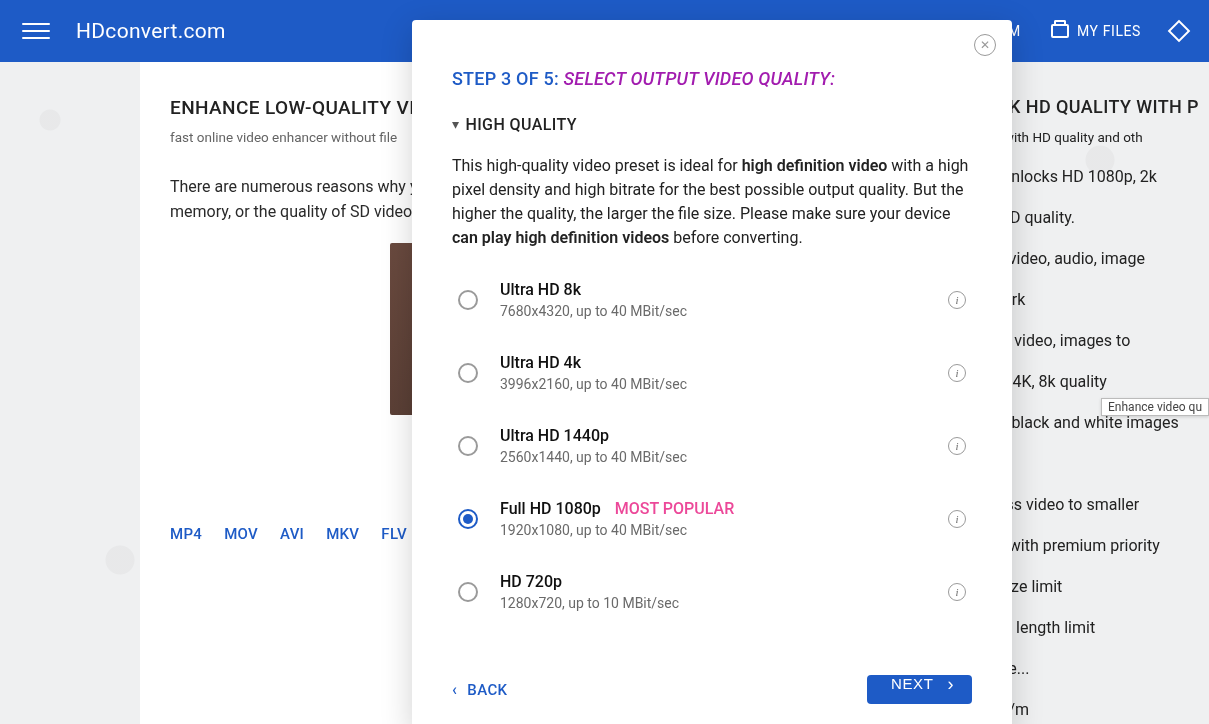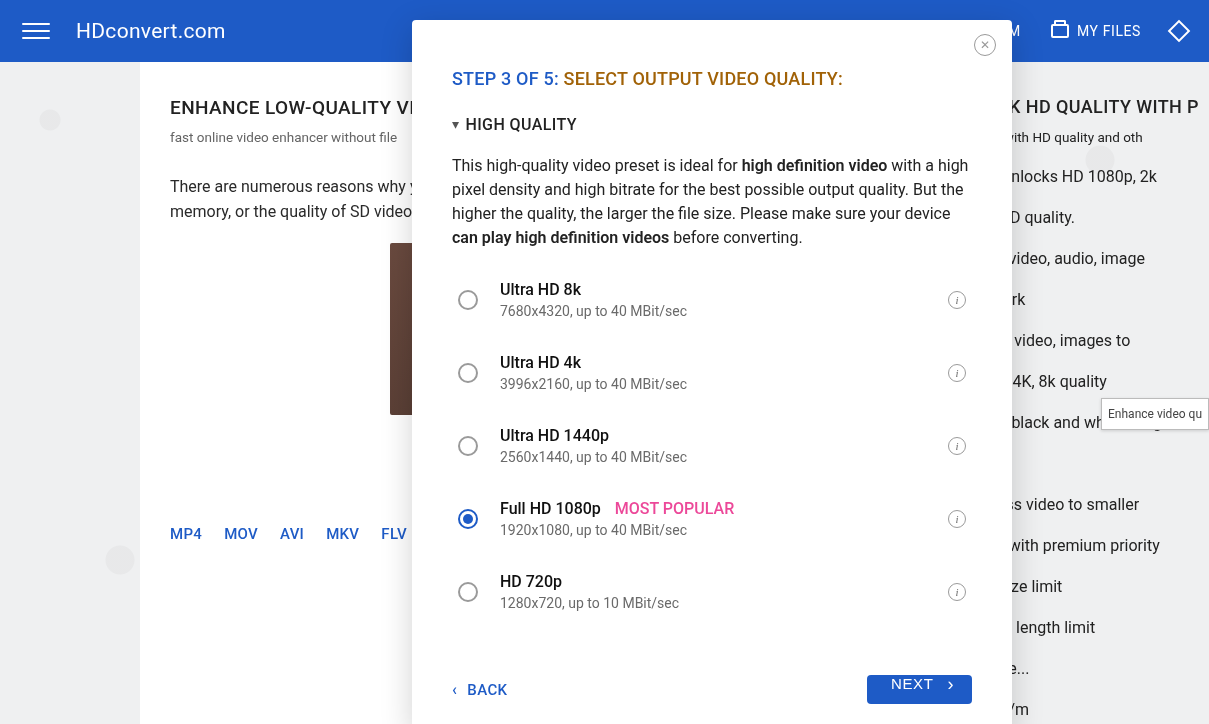--- a/index.html
+++ b/index.html
@@ -114,21 +114,21 @@
     position: absolute; top: 14px; right: 16px;
     width: 22px; height: 22px; border-radius: 50%;
     border: 1.5px solid #9a9a9a;
     display: flex; align-items:center; justify-content:center;
     font-size: 12px; color:#9a9a9a; cursor: pointer;
     background: #fff;
   }
   .modal-inner { padding: 48px 40px 26px 40px; }
   .step-title { font-size: 18px; margin-bottom: 26px; letter-spacing:.2px; }
   .step-title .blue { color:#1e5bc6; font-weight:500; }
-  .step-title .black { color:#a16207; font-weight:500; }
+  .step-title .black { color:#a21caf; font-weight:500;font-style:italic; }
   .section-toggle {
     display: flex; align-items:center; gap: 6px;
     font-size: 16px; font-weight:500; letter-spacing:.4px; color:#222;
     margin-bottom: 20px;
   }
   .section-toggle .chevron { font-size: 14px; color:#555; transform: translateY(-1px); }
   .section-desc {
     font-size: 16px; line-height: 1.5; color: #222; margin-bottom: 24px;
   }
   .section-desc b { font-weight: 600; }
@@ -169,21 +169,21 @@
     padding: 0 18px 12px 24px;
     font-size: 15px; font-weight:500; letter-spacing:.6px;
     cursor:pointer;
   }
   .next-btn .arrow { font-size: 18px; line-height: 0; }
 
   .tooltip {
     position:absolute; z-index:20;
     right: 0; top: 398px;
     background:#fff; border:1px solid #bbb;
-    padding:8px 6px; font-size:12px; color:#444;
+    padding:1px 6px; font-size:12px; color:#444;
     box-shadow: 0 1px 3px rgba(0,0,0,.15);
     white-space:nowrap;
   }
 </style>
 </head>
 <body>
 
 <div class="bg-pattern"></div>
 
 <header class="app-header">

